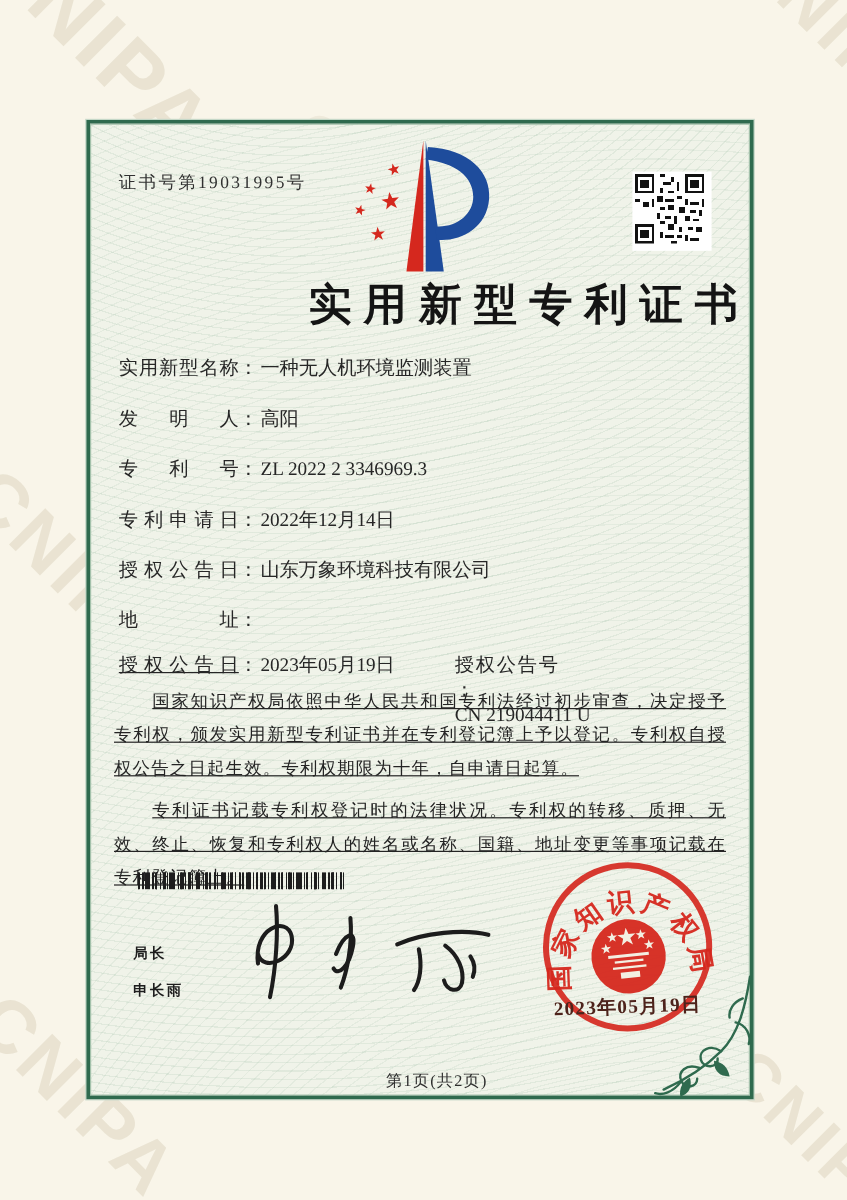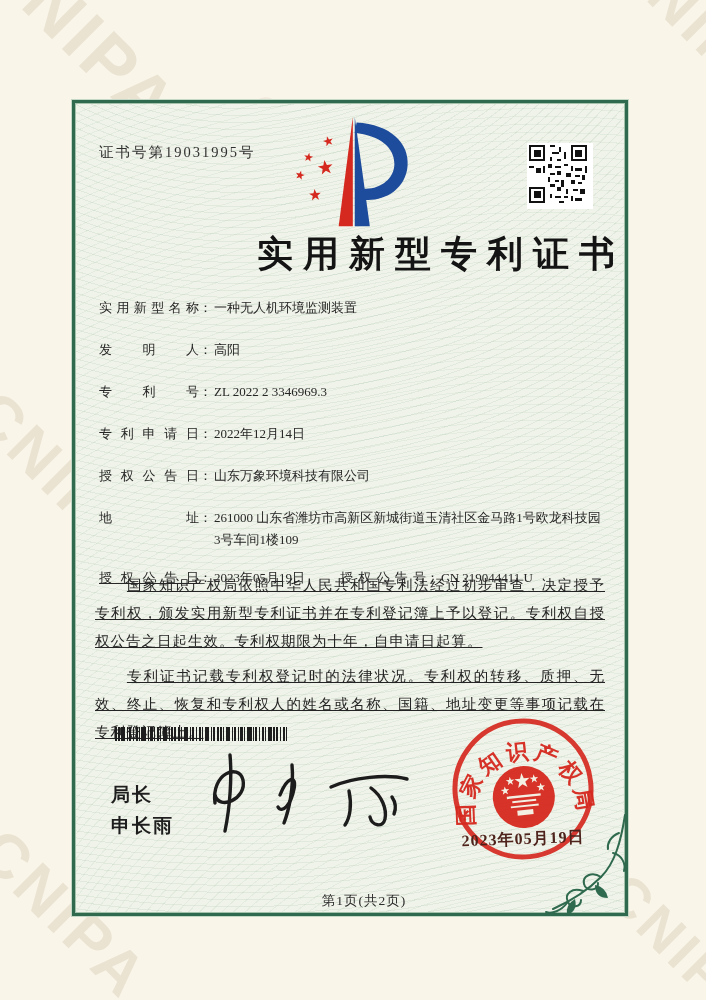--- a/index.html
+++ b/index.html
@@ -26,47 +26,47 @@
       repeating-radial-gradient(circle at 85% 140%, rgba(120,165,135,0.10) 0 1px, transparent 1px 8px);
   }
   .cert-no{position:absolute;left:24px;top:40px;font-size:14.5px;letter-spacing:2px;color:#303030;}
   .logo{position:absolute;left:50%;top:10px;transform:translateX(-50%);}
   .qr{position:absolute;left:452px;top:40px;width:62px;height:62px;background:#fff;padding:2px;}
   .title{
     position:absolute;left:0;right:0;top:127px;text-align:right;
     font-size:36px;font-weight:700;letter-spacing:10px;text-indent:10px;color:#141414;
   }
   
-  .fields{position:absolute;left:24px;right:10px;top:194px;font-size:13px;}
+  .fields{position:absolute;left:24px;right:10px;top:194px;font-size:16px;}
   .frow{display:flex;align-items:flex-start;line-height:21px;margin-bottom:21px;}
   .flabel{flex:none;width:100px;text-align:justify;text-align-last:justify;color:#262626;}
   .fsep{flex:none;padding-right:2px;}
   .fvalue{color:#262626;font-family:Liberation Serif, serif;}
   .fvalue.addr{max-width:392px;line-height:22px;}
   .grant-col{display:flex;}
-  .grant-col + .grant-col{margin-left:35px;}
+  .grant-col + .grant-col{margin-left:50px;flex-direction:column;}
   .grant-col .flabel{width:86px;}
   
   .paras{position:absolute;left:20px;right:20px;top:468px;}
   .paras p{
     margin:0 0 7px;font-size:14.5px;line-height:28px;color:#242424;
     text-align:justify;text-indent:2.2em;letter-spacing:1px;text-decoration:underline;
   }
   
   .barcode{
     position:absolute;left:40px;top:624px;width:172px;height:14px;
     background-image:
       repeating-linear-gradient(90deg,#1d1d1d 0 1px,transparent 1px 3px),
       repeating-linear-gradient(90deg,#1d1d1d 0 2px,transparent 2px 7px),
       repeating-linear-gradient(90deg,transparent 0 4px,#1d1d1d 4px 5px,transparent 5px 11px);
   }
   .director{
     position:absolute;left:36px;top:676px;
     font-family:"Liberation Sans","DejaVu Sans",sans-serif;
-    font-size:19px;font-weight:700;color:#1e1e1e;line-height:31px;letter-spacing:2px;
+    font-size:12px;font-weight:700;color:#1e1e1e;line-height:31px;letter-spacing:2px;
   }
   .signature{position:absolute;left:110px;top:644px;}
   .seal{position:absolute;left:372px;top:610px;width:152px;height:152px;}
   .seal svg{transform:rotate(-6deg);}
   .seal-date{
     position:absolute;left:50%;top:116px;transform:translateX(-50%) rotate(-2deg);
     font-size:16px;font-weight:700;color:#4d231b;white-space:nowrap;letter-spacing:1px;
   }
   .page-indicator{
     position:absolute;left:0;right:0;top:789px;text-align:center;
@@ -199,21 +199,20 @@
         <span class="fvalue">2022年12月14日</span>
       </div>
       <div class="frow">
         <span class="flabel">授权公告日</span>
           <span class="fsep">：</span>
         <span class="fvalue">山东万象环境科技有限公司</span>
       </div>
       <div class="frow" style="margin-bottom:16px;">
         <span class="flabel">地址</span>
           <span class="fsep">：</span>
-        <span class="fvalue addr">261000 山东省潍坊市高新区新城街道玉清社区金马路1号欧龙科技园3号车间1楼109</span>
       </div>
       <div class="frow">
         <span class="grant-col">
           <span class="flabel" style="width:100px;text-decoration:underline;">授权公告日</span>
             <span class="fsep">：</span>
           <span class="fvalue">2023年05月19日</span>
         </span>
         <span class="grant-col">
           <span class="flabel">授权公告号</span>
             <span class="fsep">：</span>

